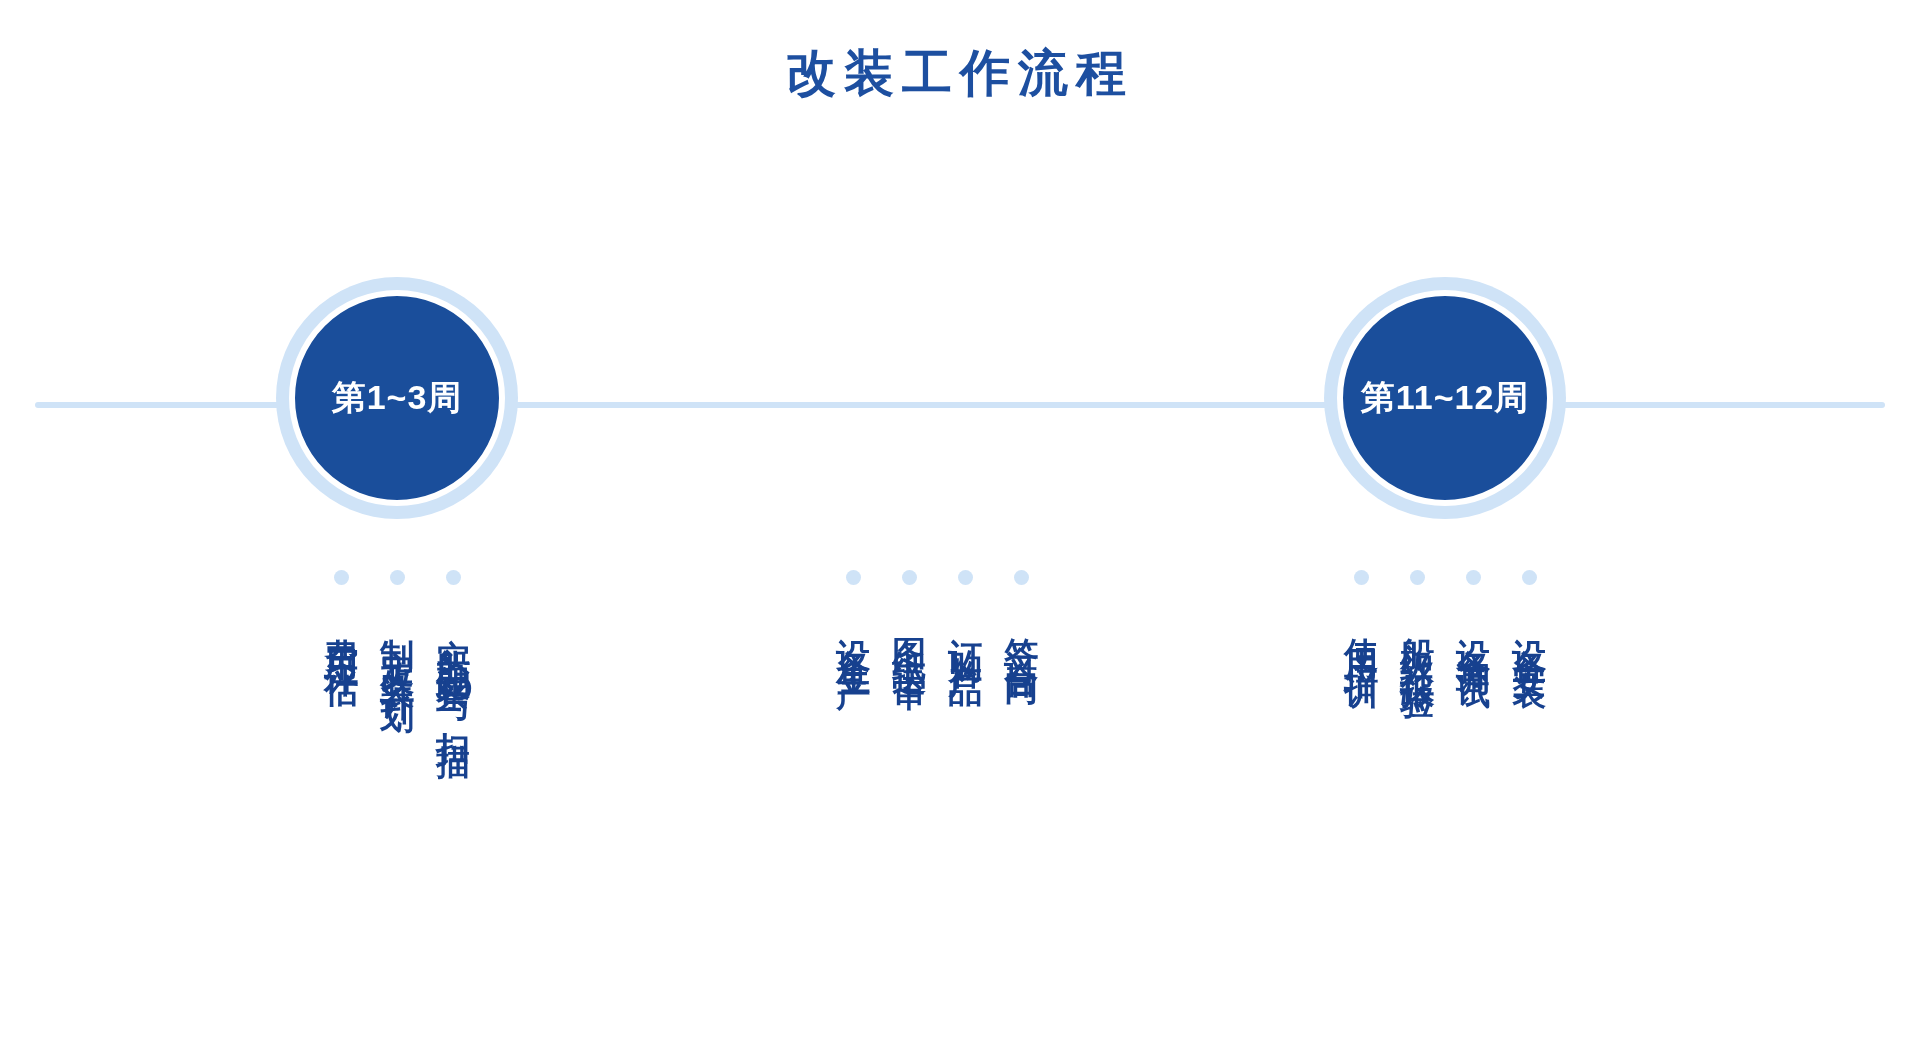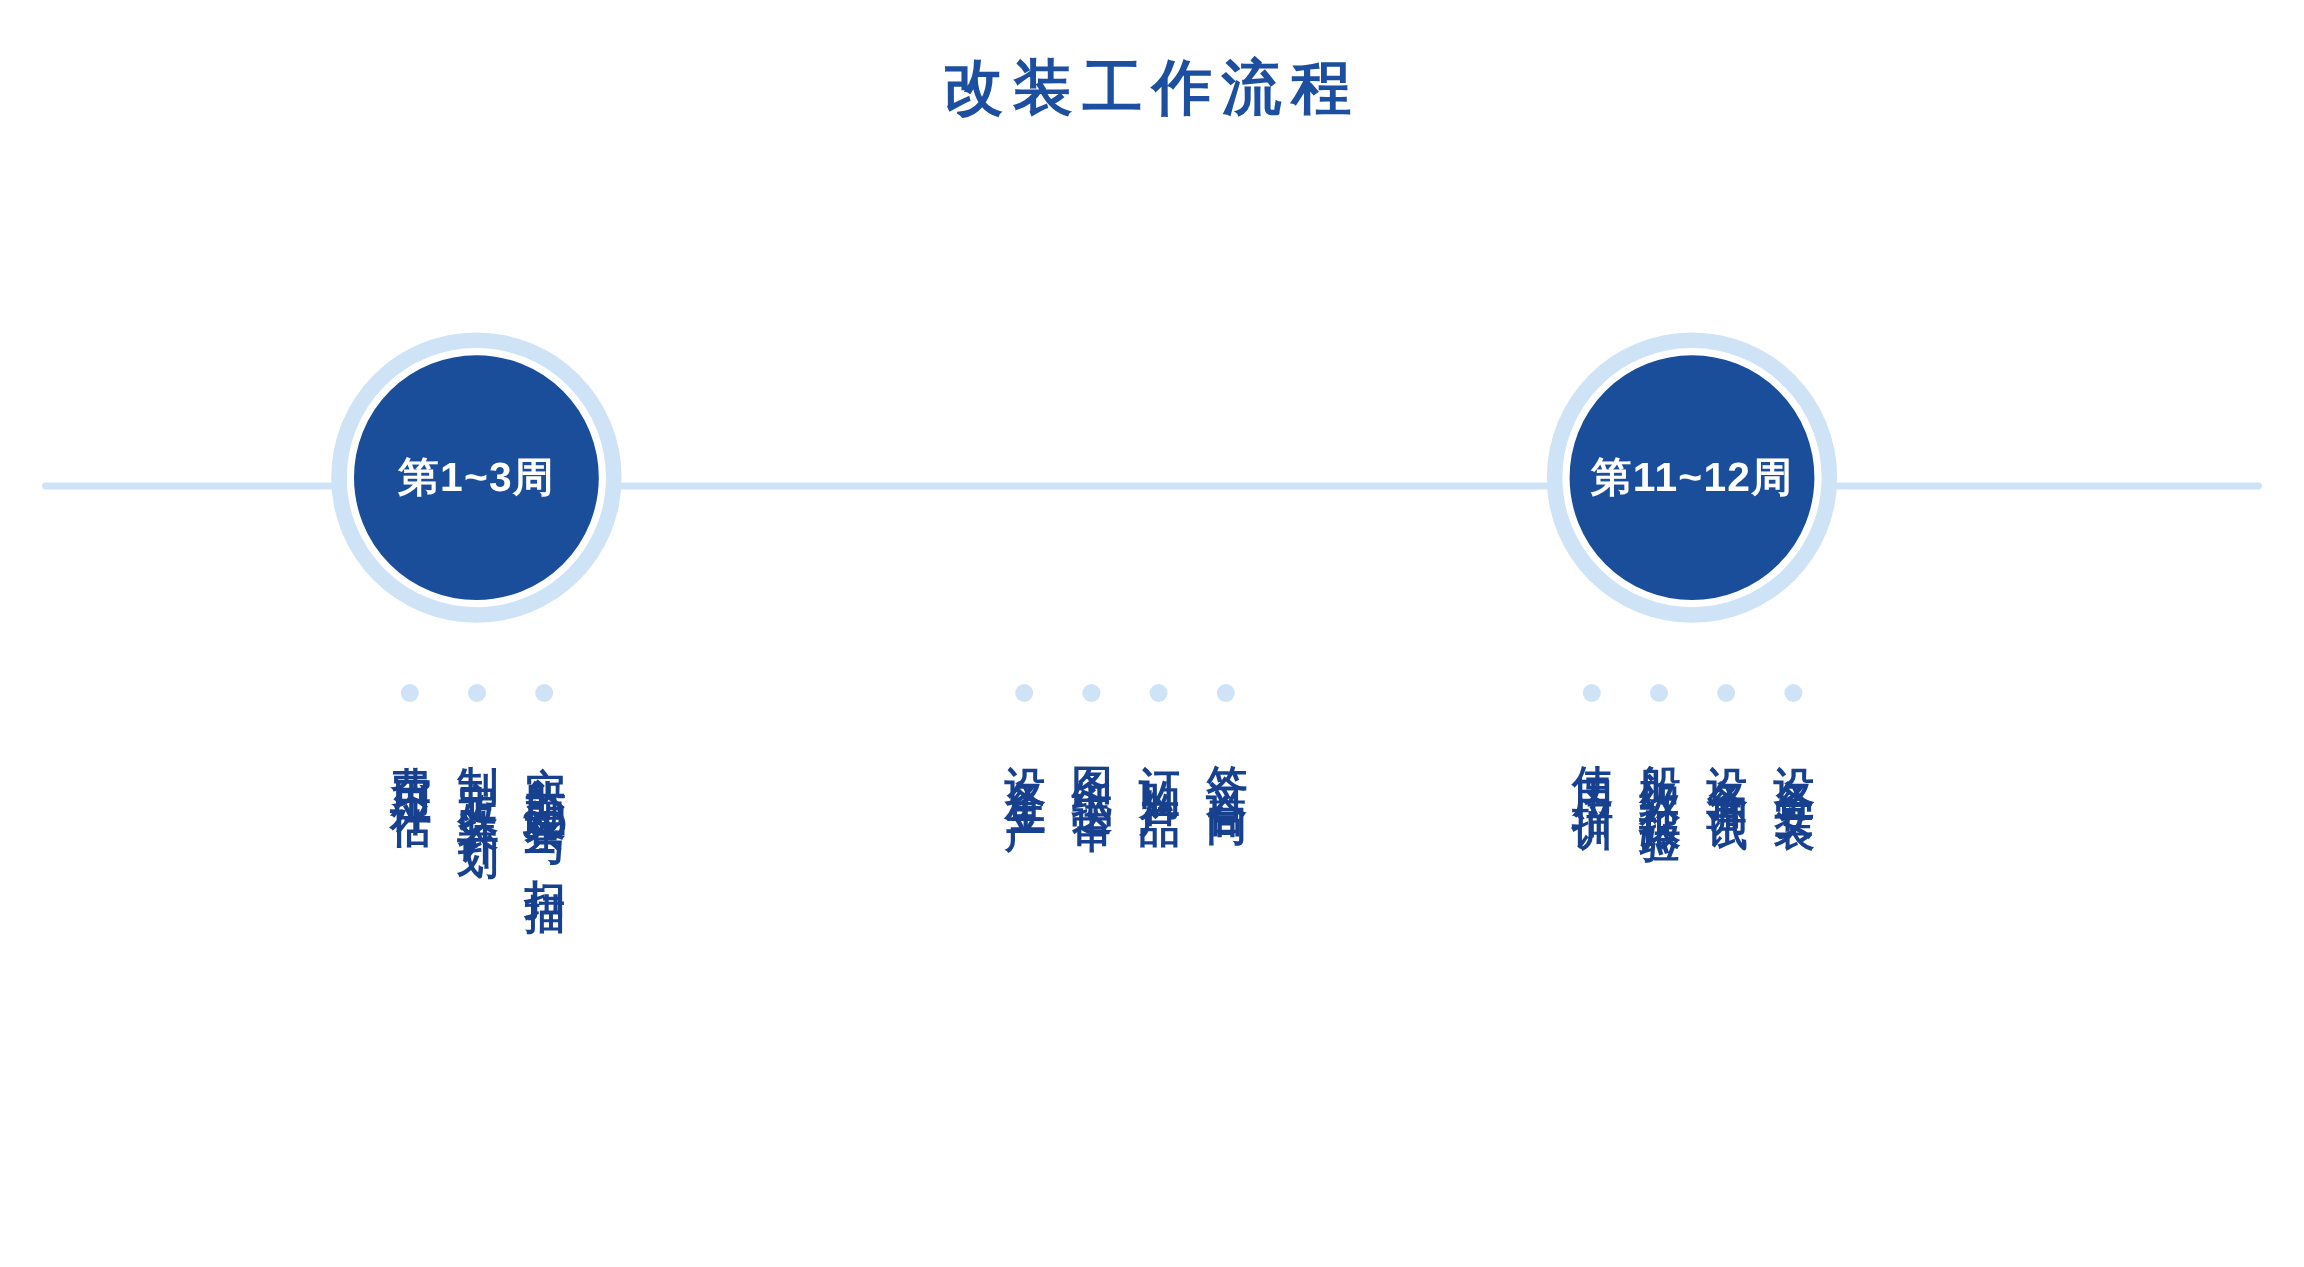--- a/index.html
+++ b/index.html
@@ -45,21 +45,21 @@
 
   
   .stage {
     position: absolute;
     top: 0;
     width: 300px;
     height: 1056px;
   }
   .stage-1 { left: 247px; }
   .stage-2 { left: 787px; }
-  .stage-3 { left: 1260px; }
+  .stage-3 { left: 1295px; }
 
   
   .circle {
     position: absolute;
     top: 290px;
     left: 50%;
     transform: translateX(-50%);
     width: 216px;
     height: 216px;
     border-radius: 50%;

